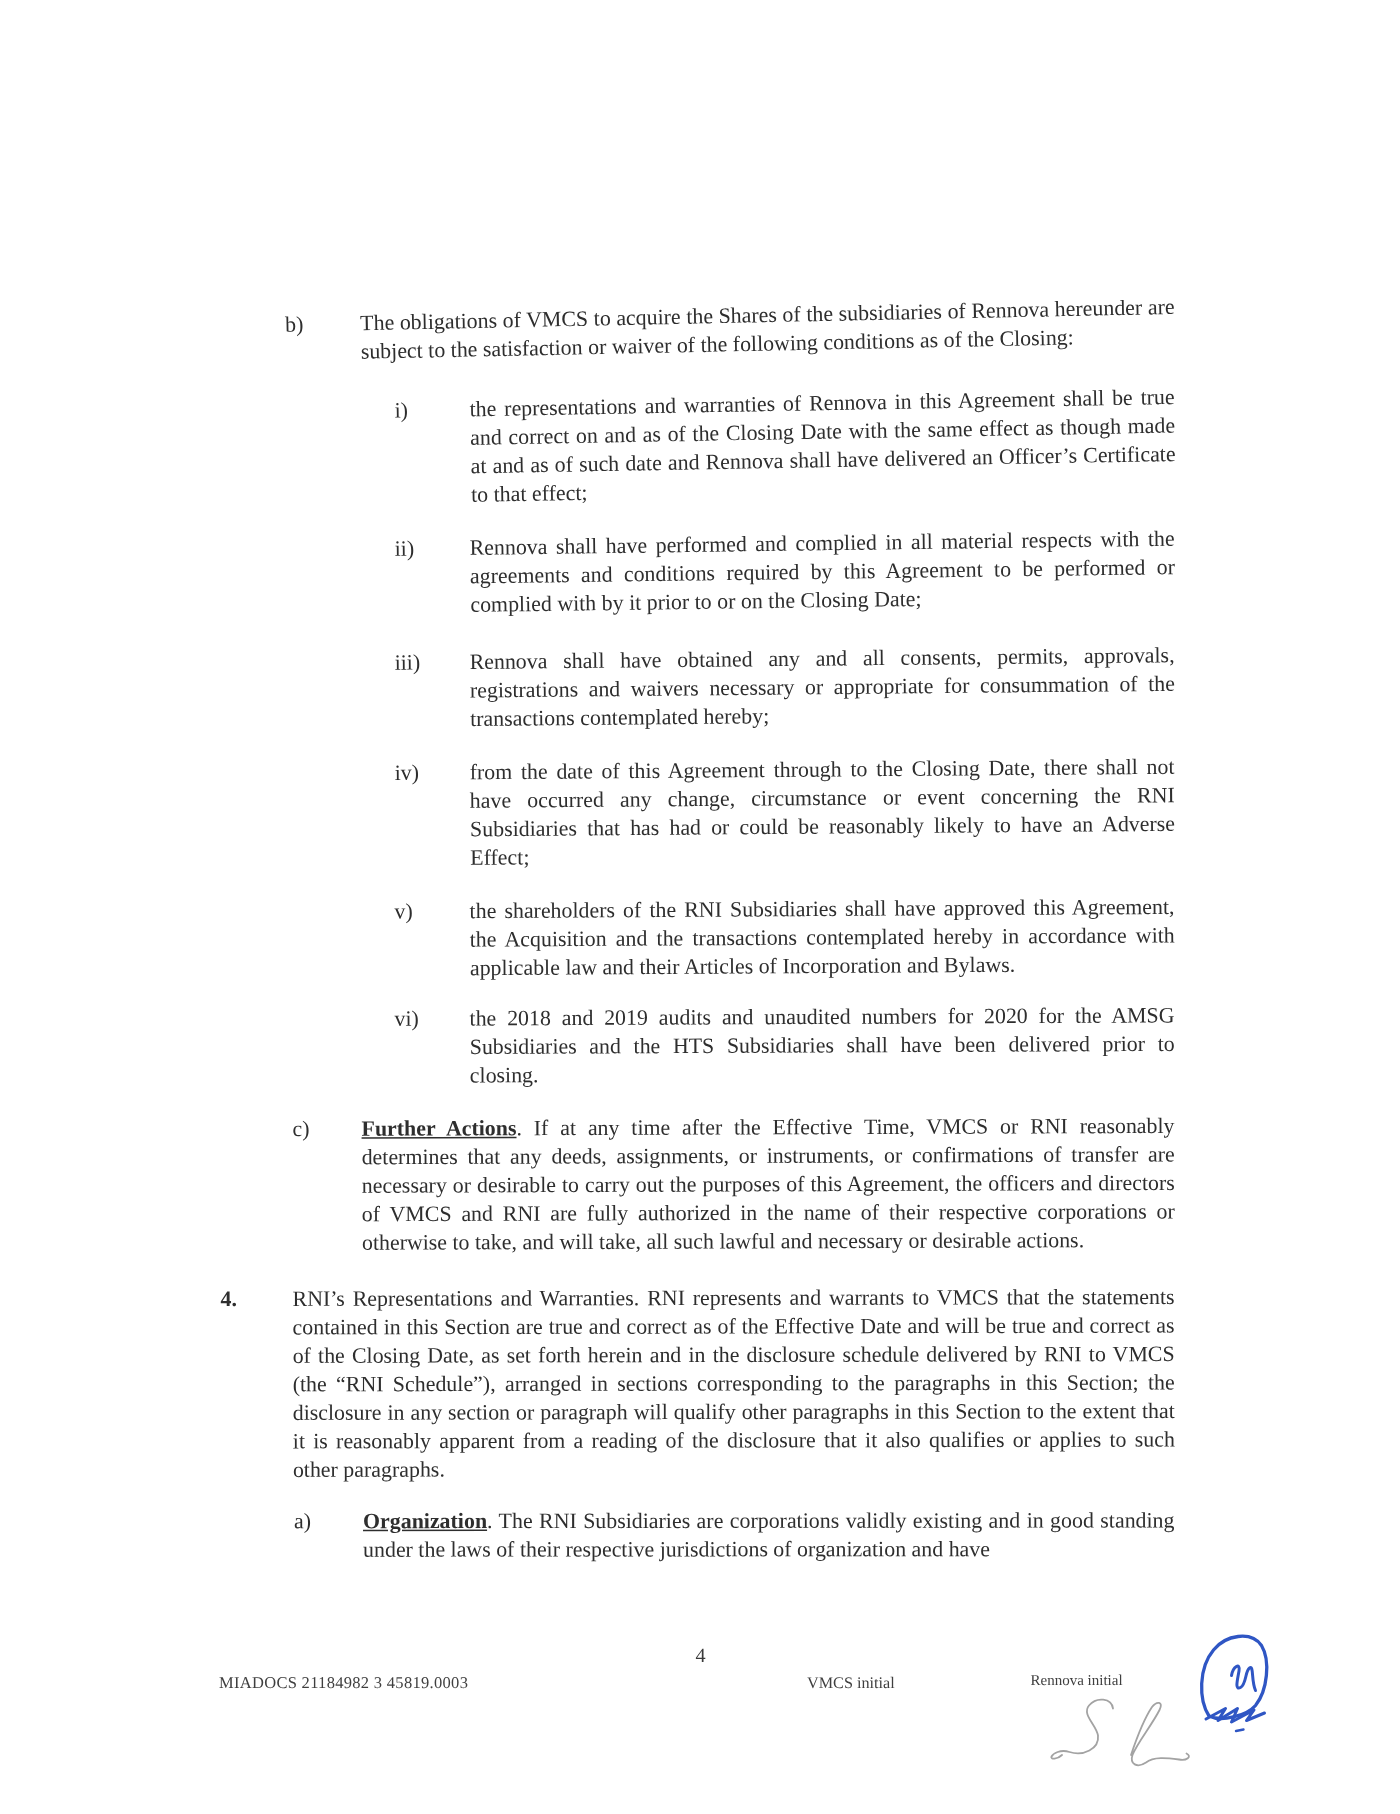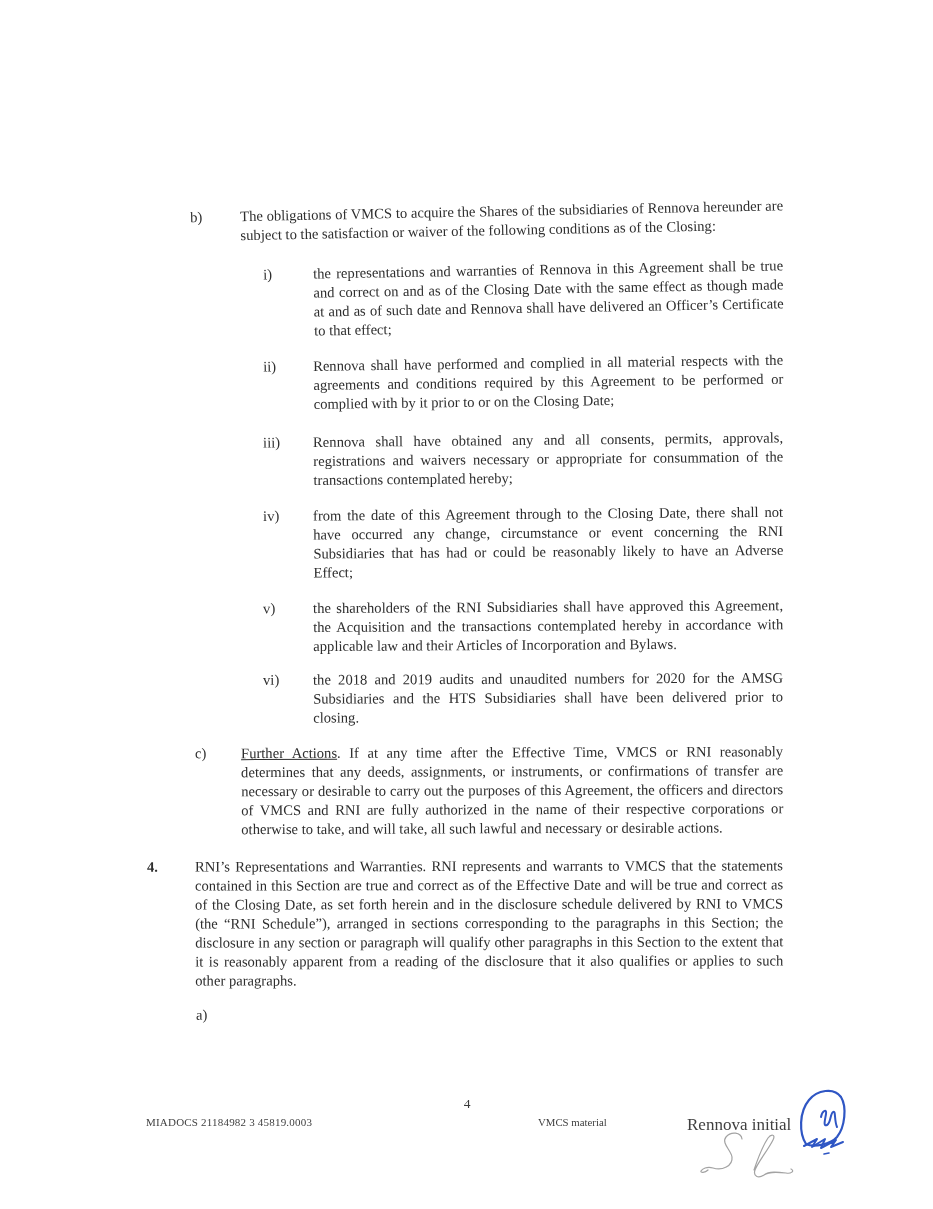--- a/index.html
+++ b/index.html
@@ -24,27 +24,27 @@
   
   #cl-b{margin-bottom:20px;} #cl-i{margin-bottom:15px;} #cl-ii{margin-bottom:18px;}
   #cl-iii{margin-bottom:16px;} #cl-iv{margin-bottom:16px;} #cl-v{margin-bottom:14px;}
   #cl-vi{margin-bottom:16px;} #cl-c{margin-bottom:18px;} #cl-4{margin-bottom:13px;}
   
   #cl-b{transform:rotate(-1.15deg);} #cl-i{transform:rotate(-1.0deg);}
   #cl-ii{transform:rotate(-0.75deg);} #cl-iii{transform:rotate(-0.55deg);}
   #cl-iv{transform:rotate(-0.45deg);} #cl-v{transform:rotate(-0.35deg);}
   #cl-vi{transform:rotate(-0.25deg);} #cl-c{transform:rotate(-0.2deg);}
   #cl-4{transform:rotate(-0.12deg);} #cl-a{transform:rotate(-0.05deg);}
-  .u{text-decoration:underline;}
+  .u{text-decoration:underline;font-weight:bold;}
   .bold{font-weight:normal;}
   
   .page-number{position:absolute;left:452px;top:1096px;width:30px;text-align:center;font-size:13.5px;color:#3a3a3a;}
   .doc-id{position:absolute;left:146px;top:1116px;font-size:11px;color:#3f3f3f;letter-spacing:.2px;}
   .vmcs-initial{position:absolute;left:538px;top:1116px;font-size:10.8px;color:#3f3f3f;}
-  .rennova-initial{position:absolute;left:687px;top:1115px;font-size:17px;color:#3f3f3f;}
+  .rennova-initial{position:absolute;left:687px;top:1115px;font-size:10px;color:#3f3f3f;}
   .sig-gray{position:absolute;left:698px;top:1126px;}
   .sig-blue{position:absolute;left:796px;top:1086px;}
 </style>
 </head>
 <body>
 
 <div class="page">
 
   <main class="doc">
 
@@ -88,27 +88,28 @@
       <p class="para"><span class="u">Further Actions</span><span>. If at any time after the Effective Time, VMCS or RNI reasonably determines that any deeds, assignments, or instruments, or confirmations of transfer are necessary or desirable to carry out the purposes of this Agreement, the officers and directors of VMCS and RNI are fully authorized in the name of their respective corporations or otherwise to take, and will take, all such lawful and necessary or desirable actions.</span></p>
     </section>
 
     <section class="clause lv-4" id="cl-4">
       <span class="label">4.</span>
       <p class="para"><span class="bold">RNI’s Representations and Warranties.</span><span> RNI represents and warrants to VMCS that the statements contained in this Section are true and correct as of the Effective Date and will be true and correct as of the Closing Date, as set forth herein and in the disclosure schedule delivered by RNI to VMCS (the </span><span class="bold">“RNI Schedule”</span><span>), arranged in sections corresponding to the paragraphs in this Section; the disclosure in any section or paragraph will qualify other paragraphs in this Section to the extent that it is reasonably apparent from a reading of the disclosure that it also qualifies or applies to such other paragraphs.</span></p>
     </section>
 
     <section class="clause lv-a" id="cl-a">
       <span class="label">a)</span>
+      <p class="para"><span class="u">Organization</span><span>. The RNI Subsidiaries are corporations validly existing and in good standing under the laws of their respective jurisdictions of organization and have</span></p>
     </section>
 
   </main>
 
   <div class="page-number">4</div>
   <div class="doc-id">MIADOCS 21184982 3 45819.0003</div>
-  <div class="vmcs-initial">VMCS material</div>
+  <div class="vmcs-initial">VMCS initial</div>
   <div class="rennova-initial">Rennova initial</div>
 
   <svg class="sig-gray" width="100" height="74" viewBox="0 0 100 74" fill="none">
     <path d="M44,13 C43,6 33,5 28,11 C23,17 33,24 34,31 C35,40 24,45 15,42 C9,40 4,43 3,45 C2,47 7,47 10,44" stroke="#a3a3a3" stroke-width="1.2" stroke-linecap="round"></path>
     <path d="M56,44 C60,32 66,18 70,12 C73,8 78,8 75,14 C70,24 60,36 57,44 C55,50 60,53 66,49 C71,45 80,46 88,47 C93,48 97,45 93,43" stroke="#a3a3a3" stroke-width="1.2" stroke-linecap="round"></path>
   </svg>
 
   <svg class="sig-blue" width="58" height="76" viewBox="0 0 58 76" fill="none">
     <path d="M10,58 C3,47 3,26 13,14 C21,4 38,1 45,11 C51,21 49,41 41,51 C35,58 18,62 10,58 Z" stroke="#2f56c4" stroke-width="2.2" stroke-linecap="round" stroke-linejoin="round"></path>
     <path d="M25,31 C26,25 31,22 30,28 C29,34 27,41 31,39 C35,37 34,28 37,26 C40,24 38,34 41,41" stroke="#2f56c4" stroke-width="2" stroke-linecap="round"></path>

